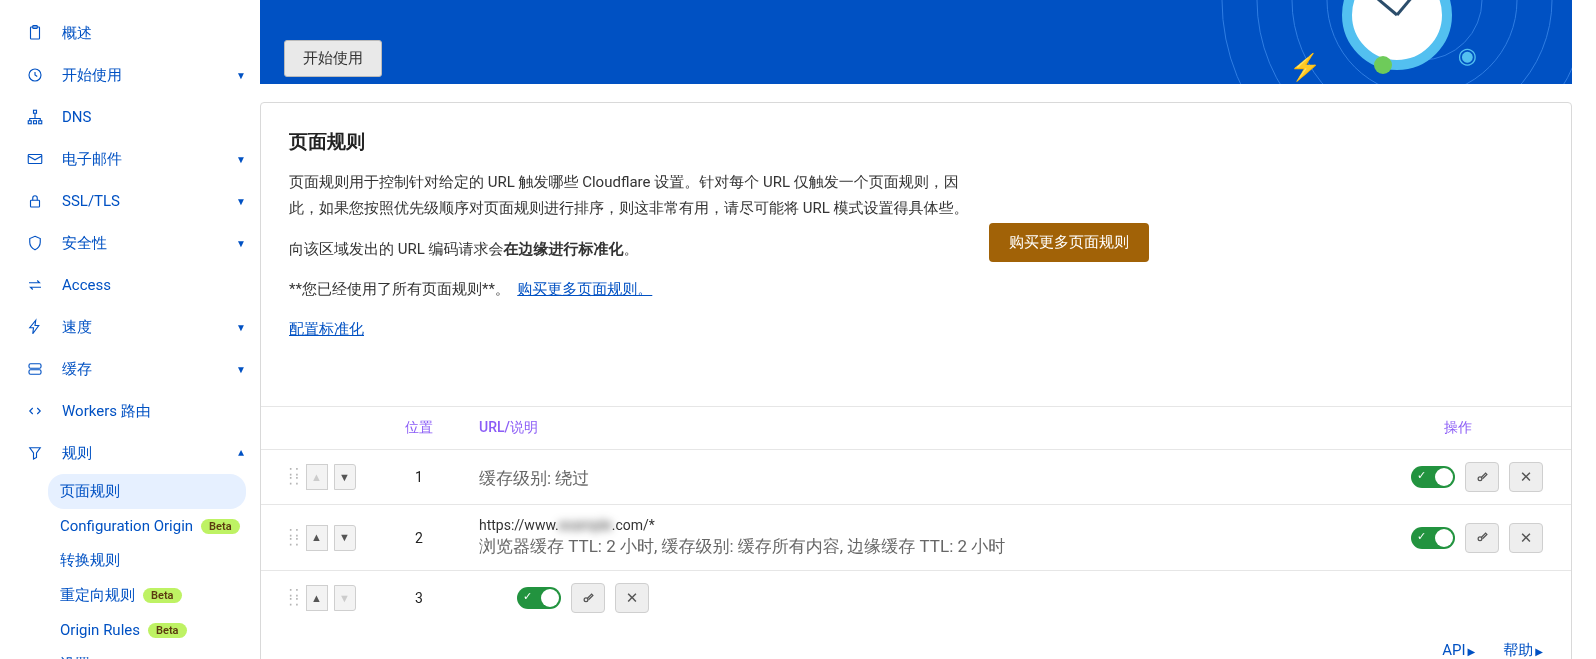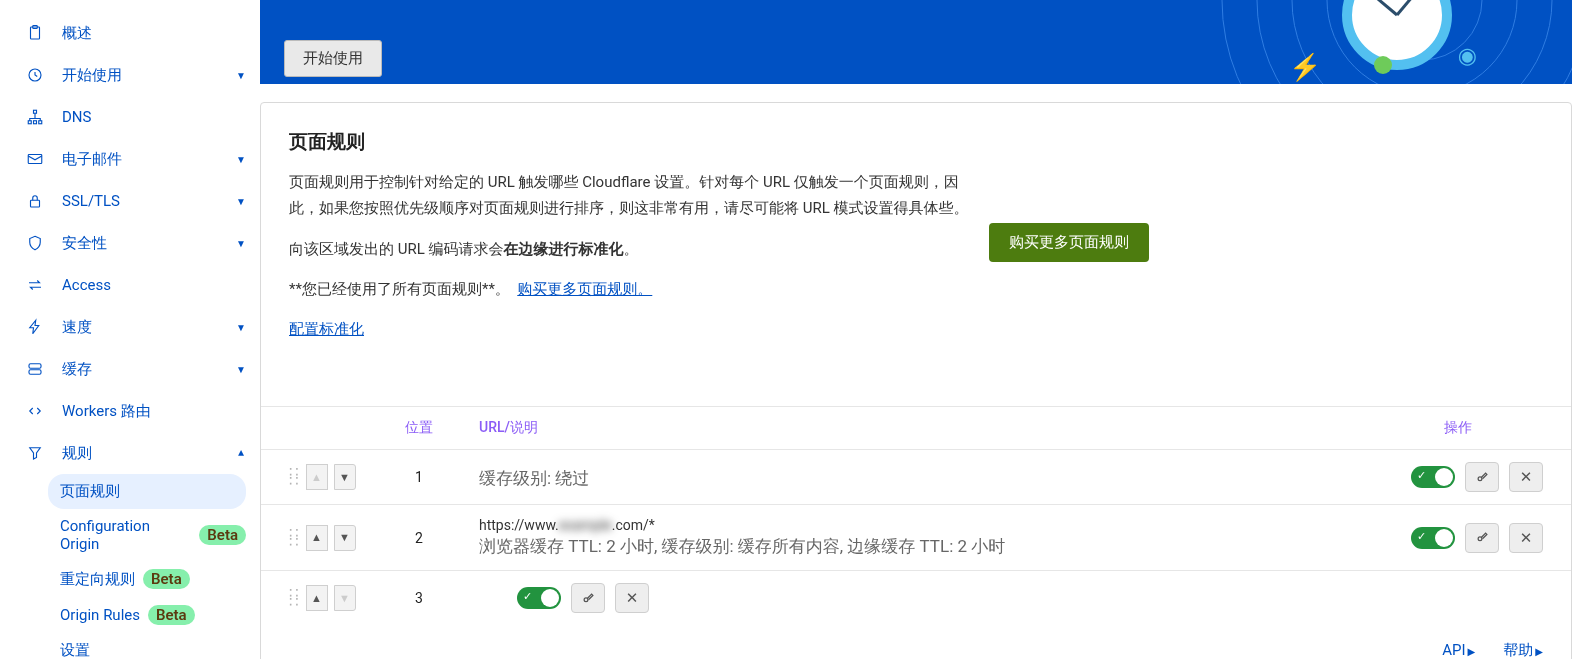--- a/index.html
+++ b/index.html
@@ -7,42 +7,42 @@
 
   
   .sidebar { width:260px; flex-shrink:0; padding:12px 0; }
   .nav-item { display:flex; align-items:center; padding:10px 14px 10px 24px; color:#0051c3; font-size:15px; cursor:pointer; position:relative; }
   .nav-item .icon { width:22px; height:22px; margin-right:16px; display:flex; align-items:center; justify-content:center; }
   .nav-item .icon svg { width:18px; height:18px; fill:none; stroke:#0051c3; stroke-width:1.5; }
   .nav-item .chev { margin-left:auto; color:#0051c3; font-size:10px; }
   .sub-items { padding-left:60px; }
   .sub-item { display:flex; align-items:center; padding:8px 14px 8px 0; color:#0051c3; font-size:15px; cursor:pointer; }
   .sub-item.active { background:#e6f0ff; border-radius:16px; padding-left:12px; margin-left:-12px; margin-right:14px; font-weight:500; }
-  .badge { background:#86efac; color:#5b3a10; font-size:15px; font-weight:600; padding:1px 8px; border-radius:10px; margin-left:8px; }
+  .badge { background:#bef264; color:#5b3a10; font-size:11px; font-weight:600; padding:1px 8px; border-radius:10px; margin-left:8px; }
 
   
   .main { flex:1; padding:0 24px 24px 0; }
   .hero { background:#0051c3; border-radius:0; height:84px; position:relative; overflow:hidden; display:flex; align-items:center; padding-left:24px; }
   .hero .start-btn { background:#e9e9e9; border:1px solid #bbb; color:#333; padding:8px 18px; font-size:15px; border-radius:3px; cursor:pointer; margin-top:32px; }
   .hero svg.bg { position:absolute; right:-60px; top:-120px; }
   .hero .bolt { position:absolute; right:250px; top:52px; font-size:26px; color:#ffb648; }
   .hero .smile { position:absolute; right:180px; top:56px; width:18px; height:18px; background:#6ecb5a; border-radius:50%; }
   .hero .pin { position:absolute; right:95px; bottom:16px; color:#53c0f0; font-size:22px; }
   .hero .clock { position:absolute; right:120px; top:-40px; width:110px; height:110px; background:#fff; border:10px solid #53c0f0; border-radius:50%; }
   .hero .clock::before { content:''; position:absolute; left:50%; top:50%; width:3px; height:28px; background:#2b4d6b; transform-origin:bottom center; transform:translate(-50%,-100%) rotate(40deg); }
   .hero .clock::after { content:''; position:absolute; left:50%; top:50%; width:3px; height:38px; background:#2b4d6b; transform-origin:bottom center; transform:translate(-50%,-100%) rotate(-50deg); }
 
   .card { border:1px solid #d9d9d9; border-radius:4px; margin-top:18px; }
   .card-head { display:flex; padding:26px 28px; }
   .card-head .left { flex:1; max-width:680px; }
   .card-head h2 { font-size:19px; font-weight:600; margin-bottom:14px; }
   .card-head p { font-size:15px; line-height:1.75; color:#333; margin-bottom:14px; }
   .card-head a { color:#0051c3; text-decoration:underline; }
   .card-head .right { display:flex; align-items:center; padding-left:20px; }
-  .buy-btn { background:#4d7c0f; color:#fff; border:none; padding:10px 20px; border-radius:4px; font-size:15px; cursor:pointer; }
+  .buy-btn { background:#a16207; color:#fff; border:none; padding:10px 20px; border-radius:4px; font-size:15px; cursor:pointer; }
 
   .table-head, .row { display:flex; align-items:center; border-top:1px solid #e6e6e6; padding:12px 28px; font-size:14px; }
   .table-head { color:#8b5cf6; font-weight:500;margin-top:24px; }
   .col-drag { width:70px; display:flex; align-items:center; gap:6px; }
   .col-pos { width:120px; text-align:center; }
   .col-desc { flex:1; }
   .col-act { width:170px; text-align:right; display:flex; justify-content:flex-end; gap:10px; align-items:center; }
   .drag-dots { color:#b3b3b3; cursor:grab; font-size:15px; letter-spacing:1px; line-height:0.6; }
   .arrow-btn { width:22px; height:26px; border:1px solid #cfcfcf; background:#f3f3f3; display:flex; align-items:center; justify-content:center; font-size:11px; color:#555; cursor:pointer; }
   .arrow-btn:first-of-type { border-radius:3px 0 0 3px; border-right:none; }
@@ -169,20 +169,23 @@
     <span>规则</span>
     <span class="chev" style="transform:rotate(180deg)">▼</span>
   </div>
   <div class="sub-items">
     <div class="sub-item active">
         <span>页面规则</span>
       </div>
     <div class="sub-item">
         <span>Configuration Origin</span>
         <span class="badge">Beta</span>
+      </div>
+    <div class="sub-item">
+        <span>转换规则</span>
       </div>
     <div class="sub-item">
         <span>重定向规则</span>
         <span class="badge">Beta</span>
       </div>
     <div class="sub-item">
         <span>Origin Rules</span>
         <span class="badge">Beta</span>
       </div>
     <div class="sub-item">

